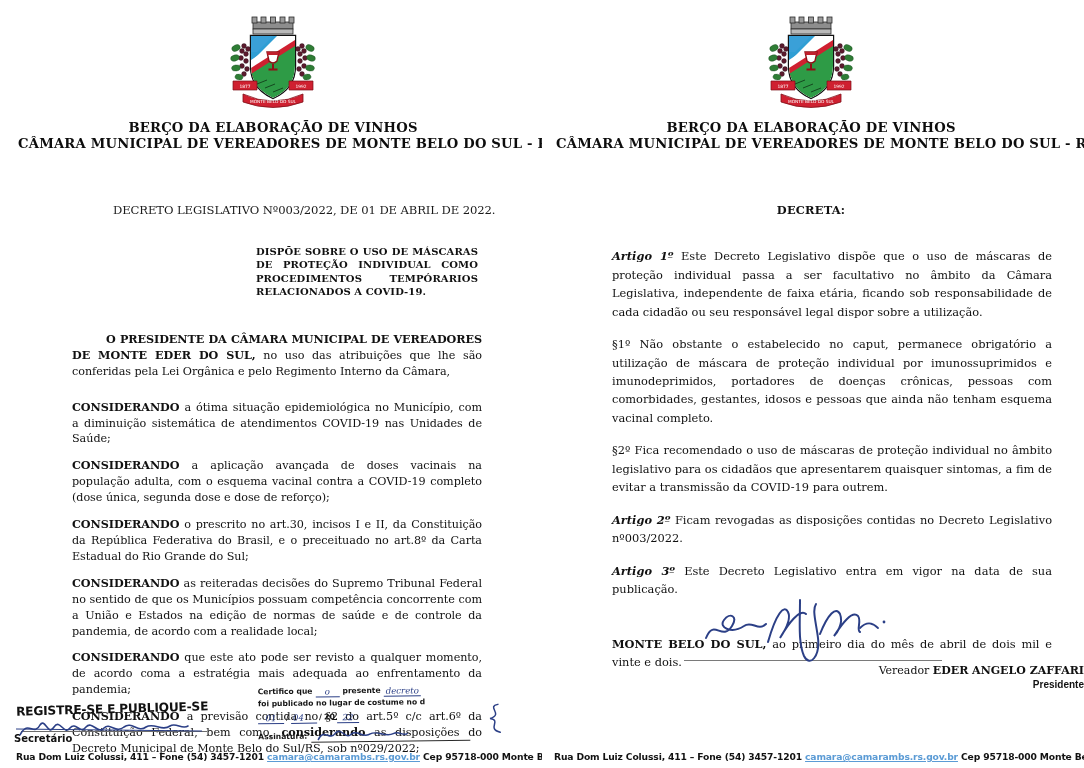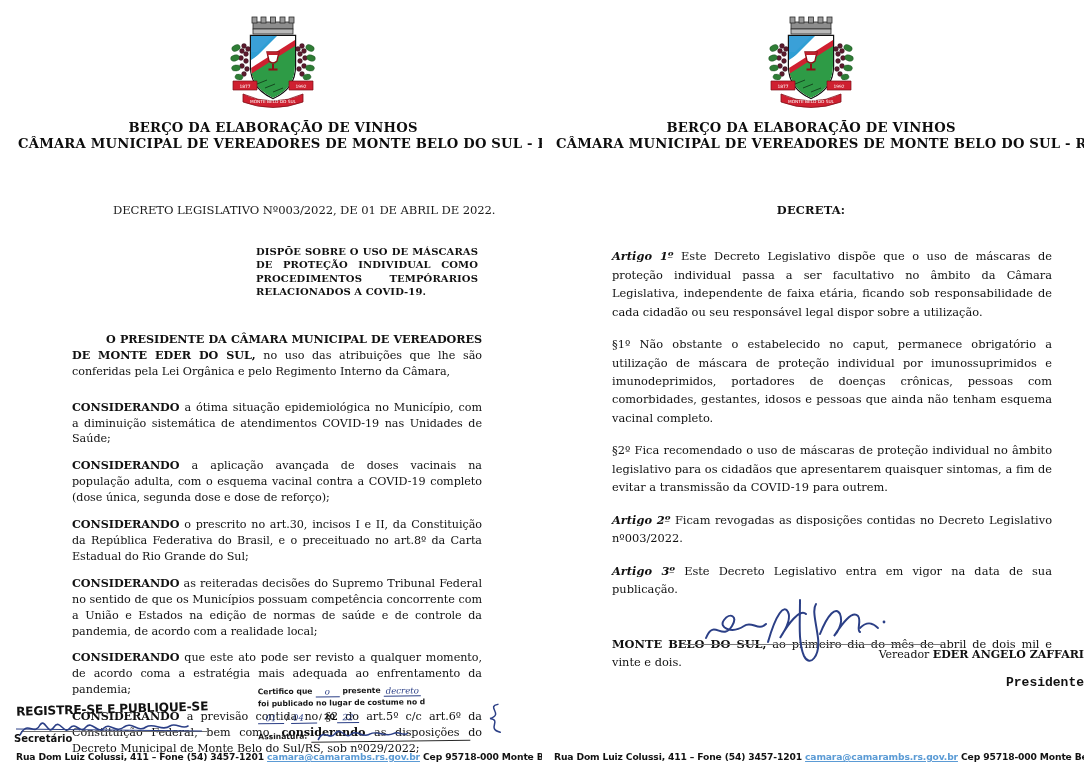--- a/index.html
+++ b/index.html
@@ -231,24 +231,24 @@
     width: 258px;
     border-bottom: 1px solid #7a7a7a;
     margin: 0 auto 3px auto;
   }
   .pres-name {
     font-family: "DejaVu Serif", serif;
     font-size: 11px;
   }
   .pres-name b { font-weight: bold; }
   .pres-role {
-    font-family: Liberation Mono, monospace;
-    font-weight: bold;
-    font-size: 13px;
-    margin-top: 14px;
+    font-family: Liberation Sans, sans-serif;
+    font-weight: bold;
+    font-size: 10px;
+    margin-top: 2px;
   }
 
   
   .footer {
     position: absolute;
     left: 0;
     right: 0;
     bottom: 6px;
     text-align: center;
     font-family: "DejaVu Sans", sans-serif;

